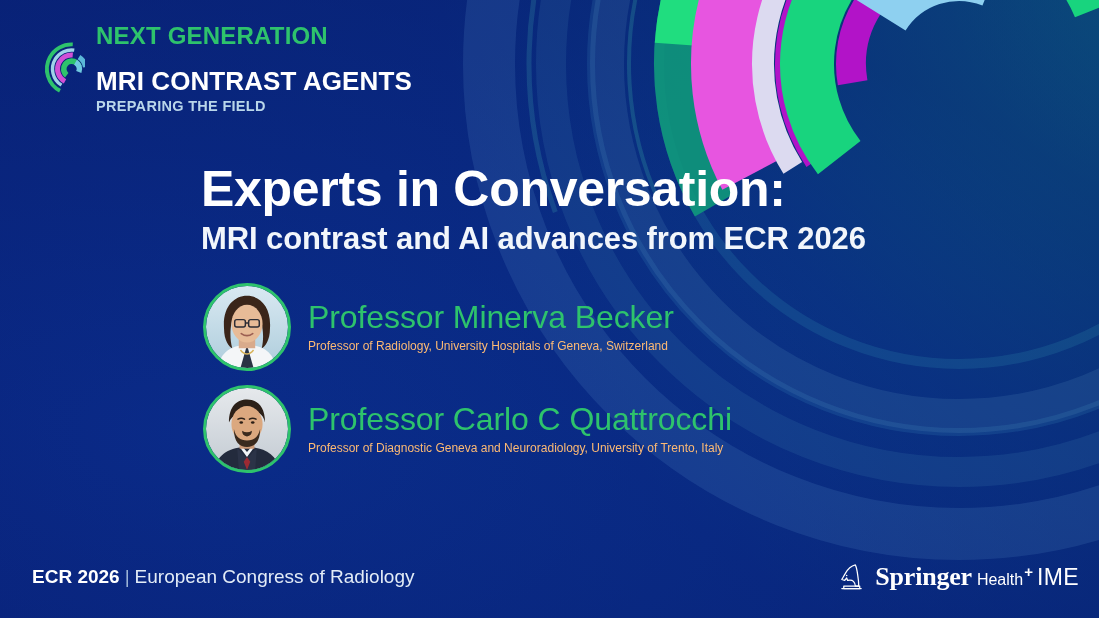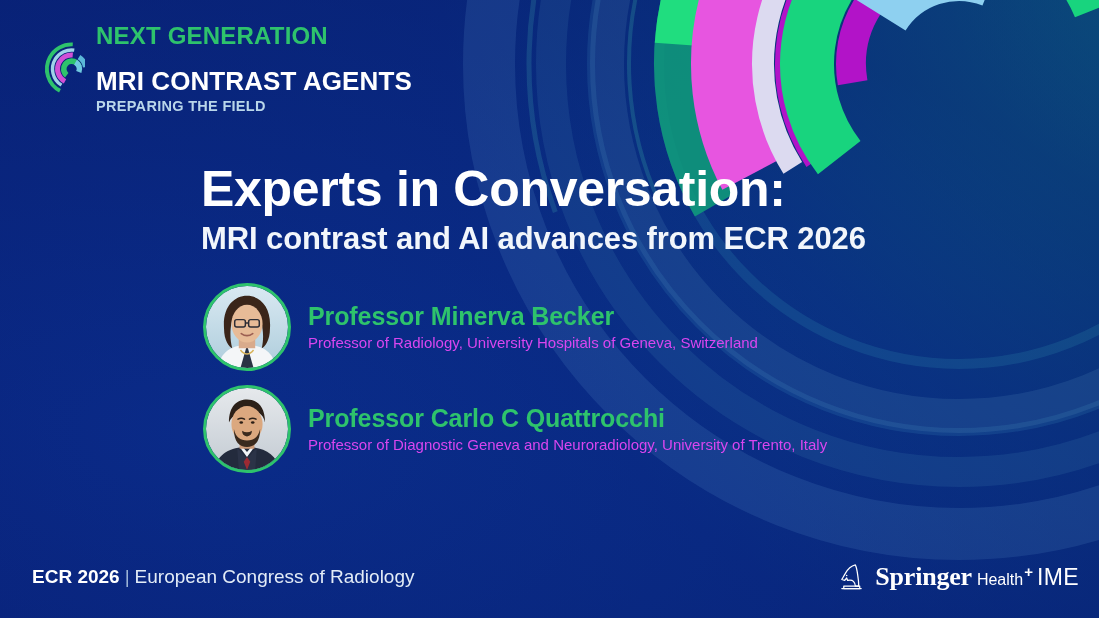--- a/index.html
+++ b/index.html
@@ -136,31 +136,31 @@
     position: absolute;
     inset: 3px;
     border-radius: 50%;
     overflow: hidden;
     z-index: 2;
   }
   .avatar .photo svg { display: block; width: 100%; height: 100%; }
 
   .speaker-text { display: flex; flex-direction: column; }
   .speaker-name {
-    font-size: 25px;
-    font-weight: bold;
+    font-size: 32px;
+    font-weight: normal;
     color: #2ec36c;
     line-height: 1.12;
     letter-spacing: -0.1px;
     margin-bottom: 4px;
   }
   .speaker-affil {
-    font-size: 15px;
+    font-size: 12px;
     font-weight: normal;
-    color: #d946ef;
+    color: #fdba74;
     line-height: 1.15;
     letter-spacing: 0px;
   }
 
   
   .footer-left {
     position: absolute;
     left: 32px;
     top: 566px;
     font-size: 19px;

